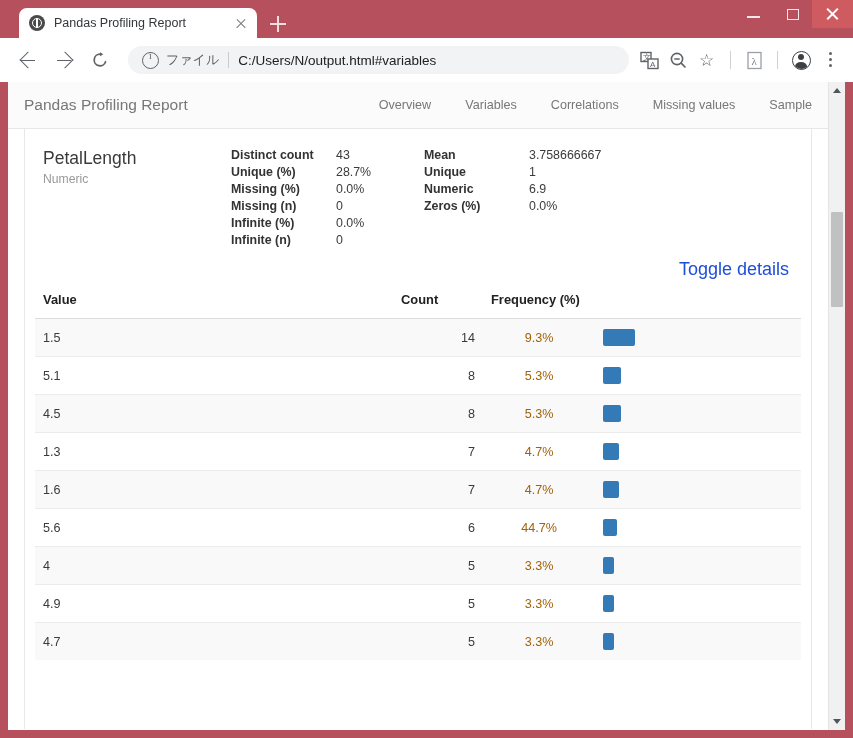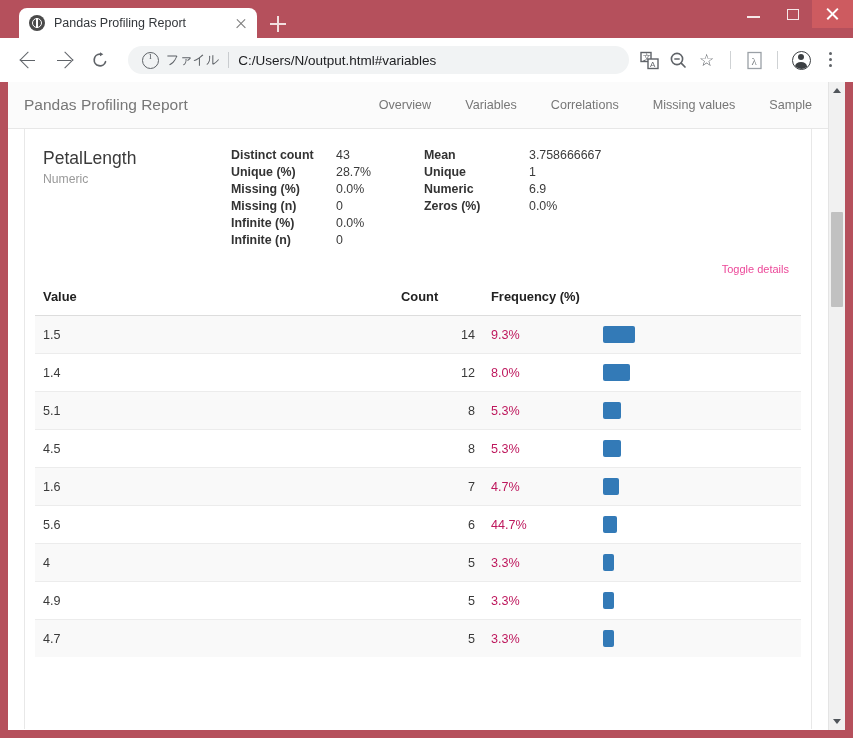--- a/index.html
+++ b/index.html
@@ -217,21 +217,21 @@
   .stat-row { display: flex; line-height: 17px; margin-bottom: 0px; }
   .stat-label {
     font-size: 12.4px; color: #333333; font-weight: bold;
     width: 105px; flex: 0 0 105px;
   }
   .stat-label.wide { width: 105px; flex: 0 0 105px; }
   .stat-value { font-size: 12.4px; color: #3b3b3b; }
 
   .toggle-wrap { text-align: right; padding: 10px 22px 0 0; }
   .toggle-link {
-    font-size: 11px; color: #ec4899; cursor: pointer;
+    font-size: 18px; color: #1d4ed8; cursor: pointer;
   }
 
   .tabs {
     display: flex; align-items: flex-end;
     border-bottom: 1px solid #dddddd;
     margin: 13px 10px 0 10px;
     padding-left: 0px;
   }
   .tabitem {
     font-size: 12.8px; color: #337ab7;
@@ -260,21 +260,21 @@
   table.freq th.freq  { text-align: left; width: 96px; }
   table.freq th.bar   { text-align: left;  width: 190px; }
   table.freq td {
     font-size: 12.6px; color: #3a3a3a;
     padding: 10px 8px 10px 8px;
     border-top: 1px solid #ececec;
     vertical-align: middle;
   }
   table.freq tbody tr:nth-child(odd) td { background: #f9f9f9; }
   table.freq td.count { text-align: right; color: #3a3a3a; }
-  table.freq td.freq  { text-align: left; color: #be185d; }
+  table.freq td.freq  { text-align: center; color: #a16207; }
   table.freq td.bar   { padding-left: 8px; }
   .barfill {
     display: block; height: 17px; border-radius: 2px;
     background: #337ab7;
   }
 
   
   .pagescroll {
     flex: 0 0 16px; width: 16px;
     background: #f1f1f1;
@@ -481,44 +481,44 @@
               <tbody id="freq-body">
                   <tr>
                     <td>1.5</td>
                     <td class="count">14</td>
                     <td class="freq">9.3%</td>
                     <td class="bar">
                       <span class="barfill" style="width: 31.7002px;"></span>
                     </td>
                   </tr>
                   <tr>
-                    <td>1.4</td>
-                    <td class="count">12</td>
-                    <td class="freq">8.0%</td>
-                    <td class="bar">
-                      <span class="barfill" style="width: 27.269px;"></span>
-                    </td>
-                  </tr>
-                  <tr>
                     <td>5.1</td>
                     <td class="count">8</td>
                     <td class="freq">5.3%</td>
                     <td class="bar">
                       <span class="barfill" style="width: 18.0657px;"></span>
                     </td>
                   </tr>
                   <tr>
                     <td>4.5</td>
                     <td class="count">8</td>
                     <td class="freq">5.3%</td>
                     <td class="bar">
                       <span class="barfill" style="width: 18.0657px;"></span>
                     </td>
                   </tr>
                   <tr>
+                    <td>1.3</td>
+                    <td class="count">7</td>
+                    <td class="freq">4.7%</td>
+                    <td class="bar">
+                      <span class="barfill" style="width: 16.0205px;"></span>
+                    </td>
+                  </tr>
+                  <tr>
                     <td>1.6</td>
                     <td class="count">7</td>
                     <td class="freq">4.7%</td>
                     <td class="bar">
                       <span class="barfill" style="width: 16.0205px;"></span>
                     </td>
                   </tr>
                   <tr>
                     <td>5.6</td>
                     <td class="count">6</td>

